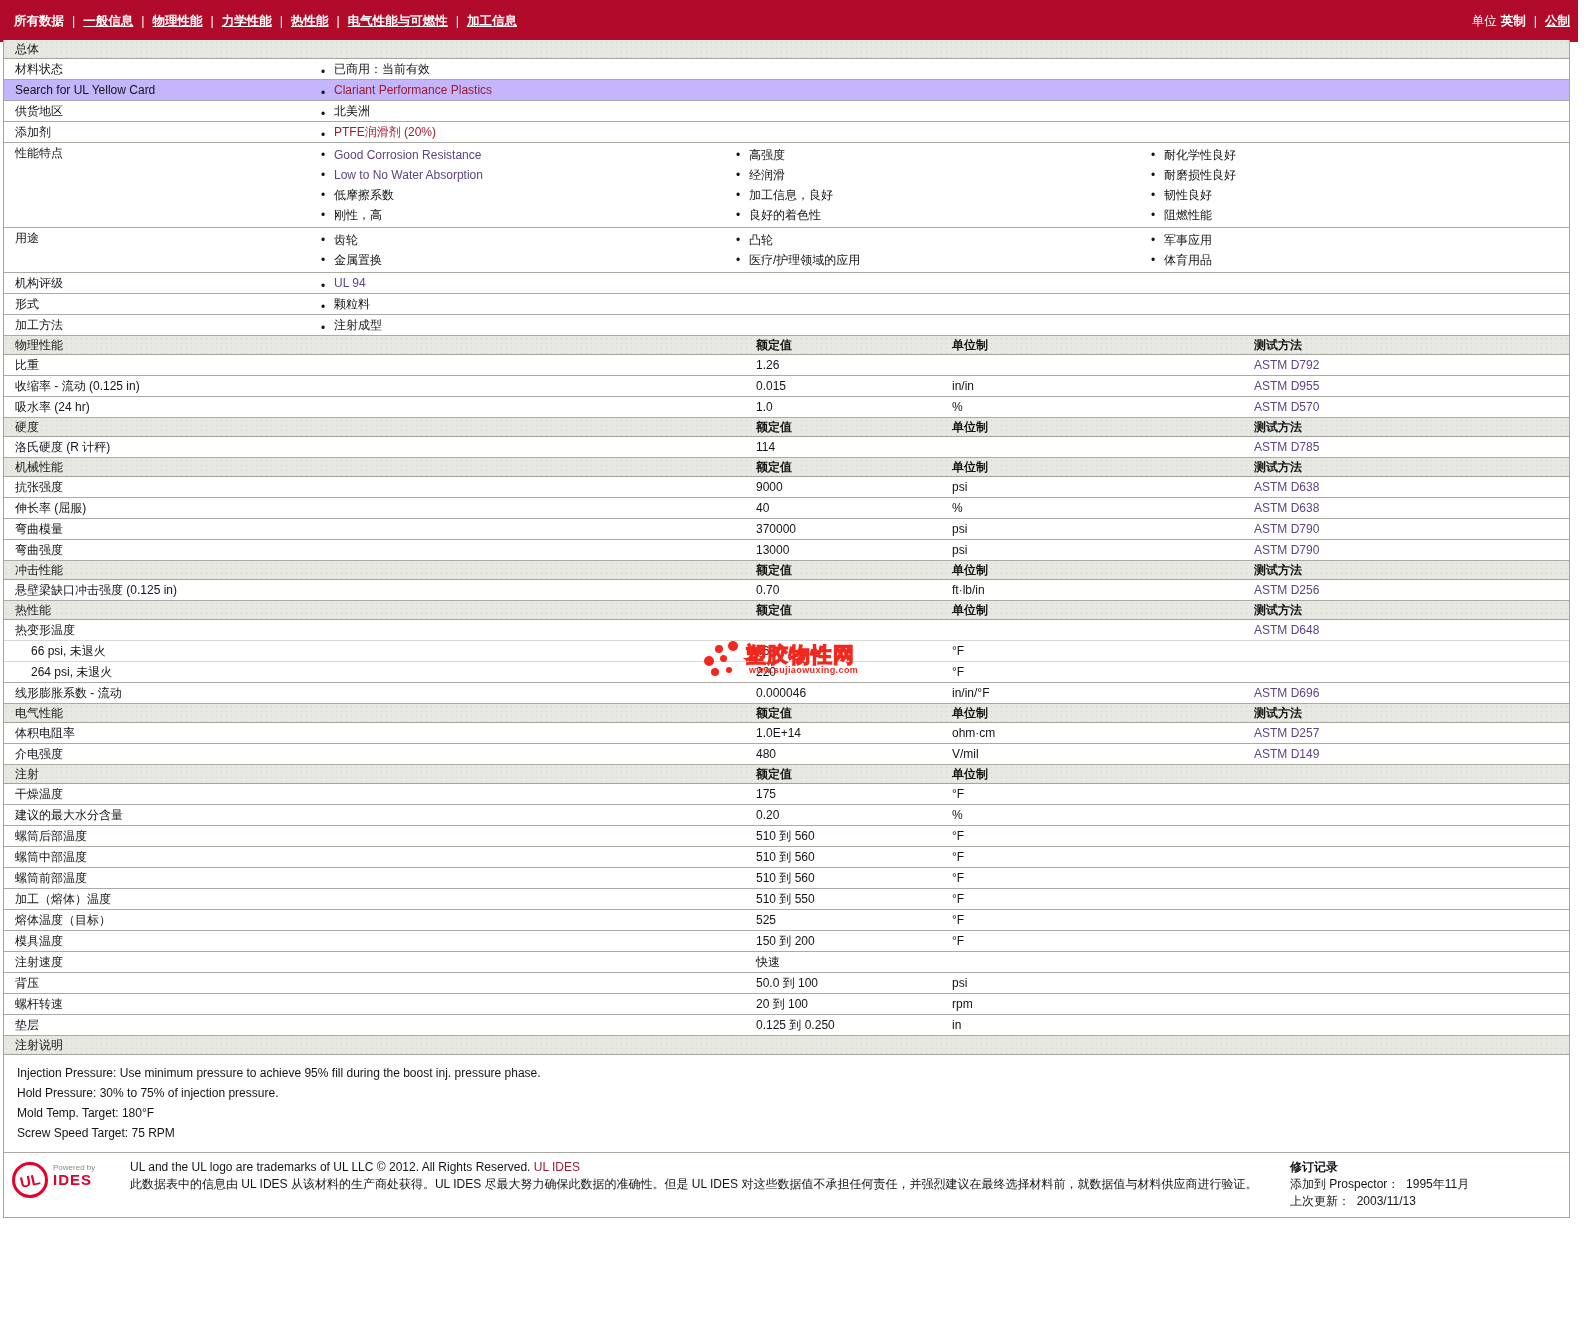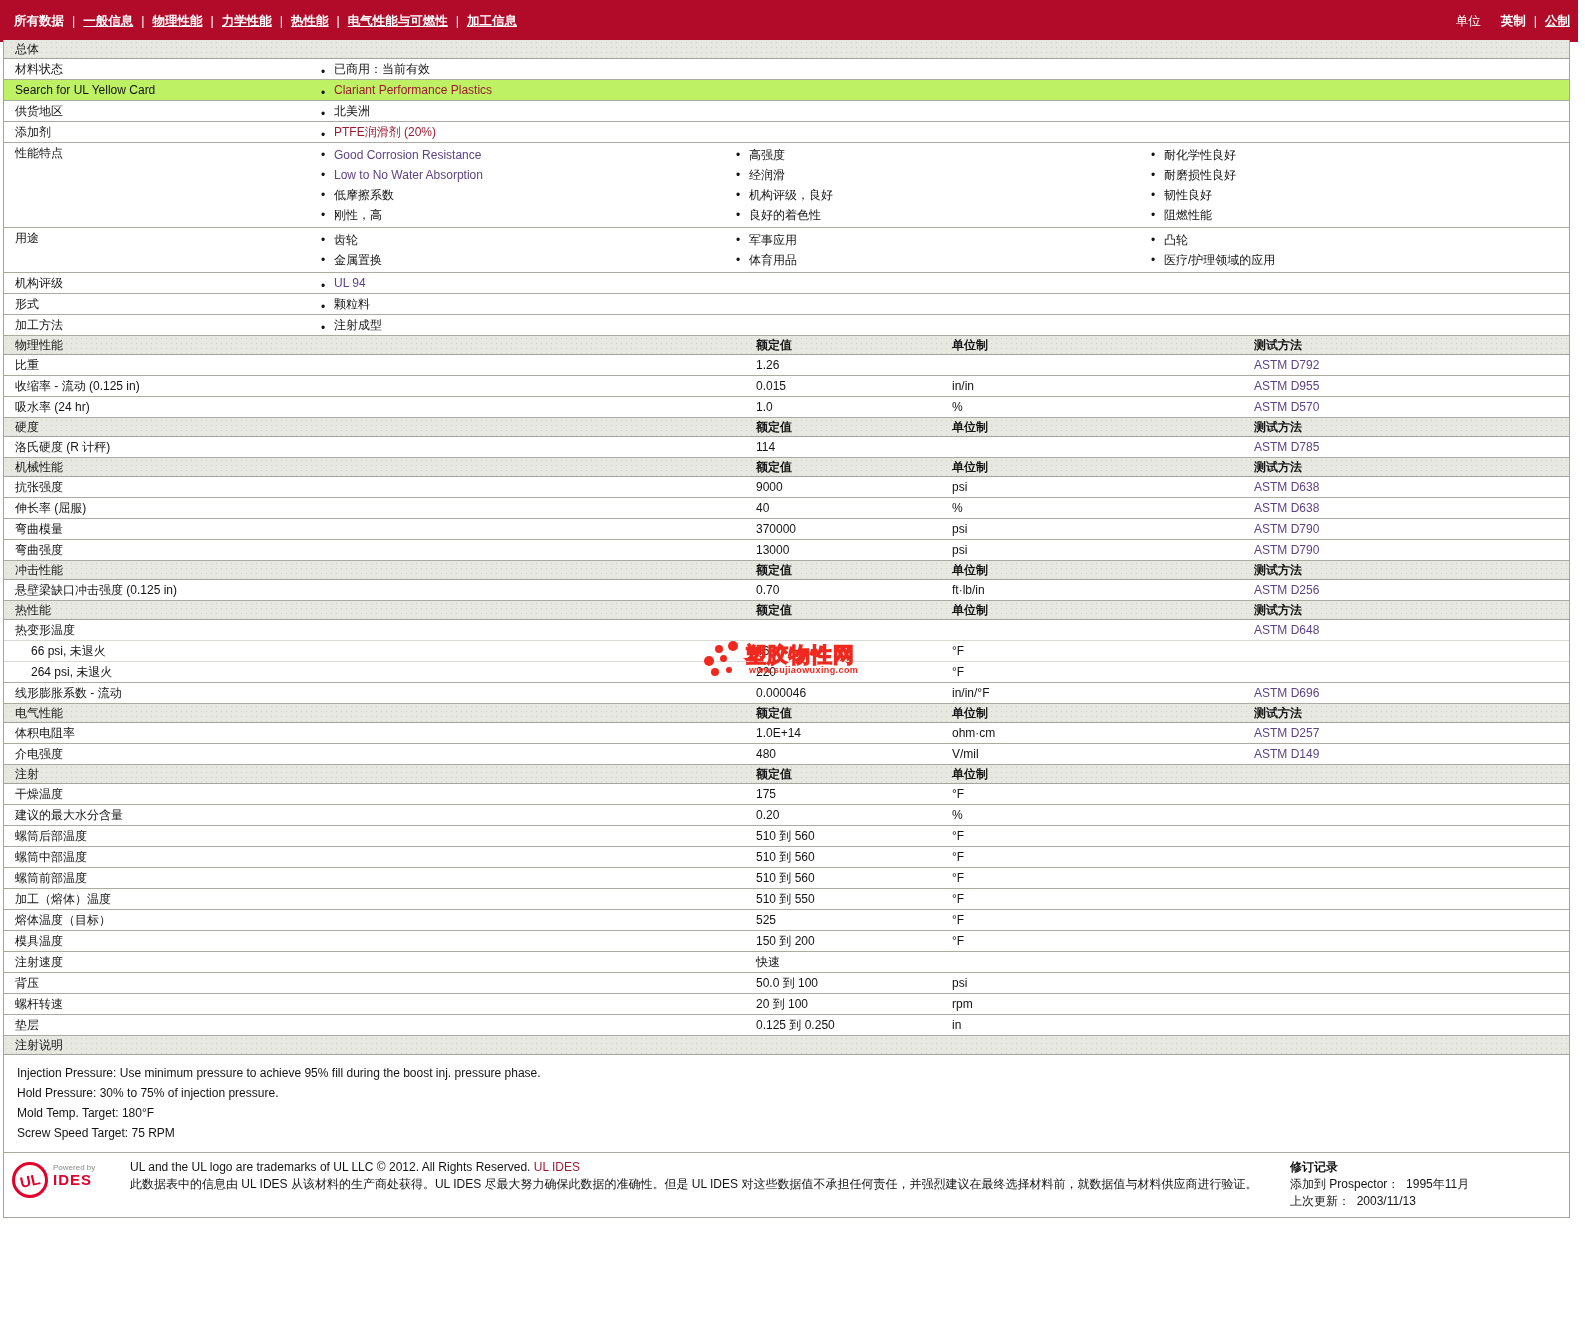--- a/index.html
+++ b/index.html
@@ -4,27 +4,27 @@
 <style>
   html,body{margin:0;padding:0;background:#fff}
   body{width:1585px;height:1330px;position:relative;font-family:"Liberation Sans","DejaVu Sans",sans-serif;font-size:12px;color:#141414;overflow:hidden}
   a{cursor:pointer}
   
   .nav{position:absolute;left:0;top:0;width:1578px;height:42px;background:#B10B29;color:#fff;display:flex;align-items:center;justify-content:space-between;padding:0 8px 0 14px;box-sizing:border-box;font-weight:bold;font-size:12.5px}
   .nav .grp{display:flex;align-items:center;white-space:nowrap}
   .nav .tab{color:#fff;text-decoration:underline}
   .nav .tab.cur{text-decoration:none}
   .nav .sep{margin:0 8px;font-weight:normal;color:#fff}
-  .nav .ulabel{font-weight:normal;margin-right:20px}
+  .nav .ulabel{font-weight:normal;margin-right:4px}
   
   .main{position:absolute;left:3px;top:40px;width:1567px;box-sizing:border-box;background:#fff;border-left:1px solid #A5A59E;border-right:1px solid #A5A59E;border-bottom:1px solid #A5A59E}
   .sec{height:19px;display:flex;align-items:center;box-sizing:border-box;border-bottom:1px solid #A5A59E;background-color:#E8E8E3;background-image:radial-gradient(circle,#D4D4CC 0.8px,transparent 1px);background-size:5px 5px;font-weight:bold}
   .row{display:flex;align-items:center;height:21px;box-sizing:border-box;border-bottom:1px solid #ABABA4;background:#fff}
   .row.light{border-bottom-color:#DADAD4}
-  .row.hl{background:#bef264}
+  .row.hl{background:#c4b5fd}
   .row.multi{height:auto;align-items:flex-start;padding:2px 0}
   .c-label{flex:0 0 752px;padding-left:11px;box-sizing:border-box}
   .c-label.indent{padding-left:27px}
   .c-val{flex:0 0 180px;text-align:left;box-sizing:border-box}
   .c-unit{flex:0 0 318px;padding-left:16px;box-sizing:border-box}
   .c-method{flex:1;box-sizing:border-box}
   .sec .c-label{font-weight:normal}
   .hdr{font-weight:bold}
   .o-label{flex:0 0 315px;padding-left:11px;box-sizing:border-box}
   .o-col{flex:0 0 415px;box-sizing:border-box}
@@ -104,43 +104,43 @@
     <span class="o-label">性能特点</span>
     <div class="o-col">
       <div class="bi"><a class="vlink">Good Corrosion Resistance</a></div>
       <div class="bi"><a class="vlink">Low to No Water Absorption</a></div>
       <div class="bi">低摩擦系数</div>
       <div class="bi">刚性，高</div>
     </div>
     <div class="o-col">
       <div class="bi">高强度</div>
       <div class="bi">经润滑</div>
-      <div class="bi">机构评级，良好</div>
+      <div class="bi">加工信息，良好</div>
       <div class="bi">良好的着色性</div>
     </div>
     <div class="o-col">
       <div class="bi">耐化学性良好</div>
       <div class="bi">耐磨损性良好</div>
       <div class="bi">韧性良好</div>
       <div class="bi">阻燃性能</div>
     </div>
   </div>
   <div class="row multi">
     <span class="o-label">用途</span>
     <div class="o-col">
       <div class="bi">齿轮</div>
       <div class="bi">金属置换</div>
     </div>
     <div class="o-col">
+      <div class="bi">凸轮</div>
+      <div class="bi">医疗/护理领域的应用</div>
+    </div>
+    <div class="o-col">
       <div class="bi">军事应用</div>
       <div class="bi">体育用品</div>
-    </div>
-    <div class="o-col">
-      <div class="bi">凸轮</div>
-      <div class="bi">医疗/护理领域的应用</div>
     </div>
   </div>
   <div class="row">
     <span class="o-label">机构评级</span>
     <span class="o-col"><span class="bi"><a class="vlink">UL 94</a></span></span>
   </div>
   <div class="row">
     <span class="o-label">形式</span>
     <span class="o-col"><span class="bi">颗粒料</span></span>
   </div>

